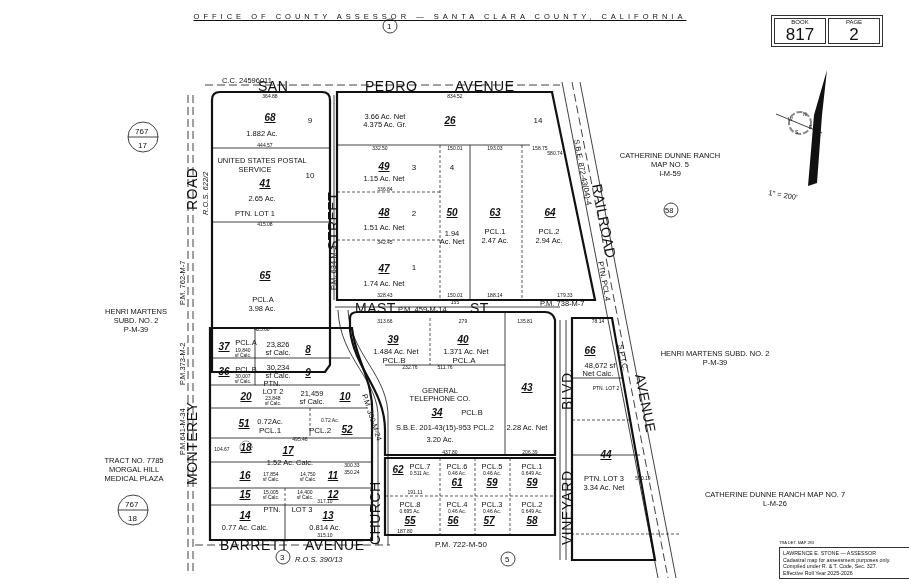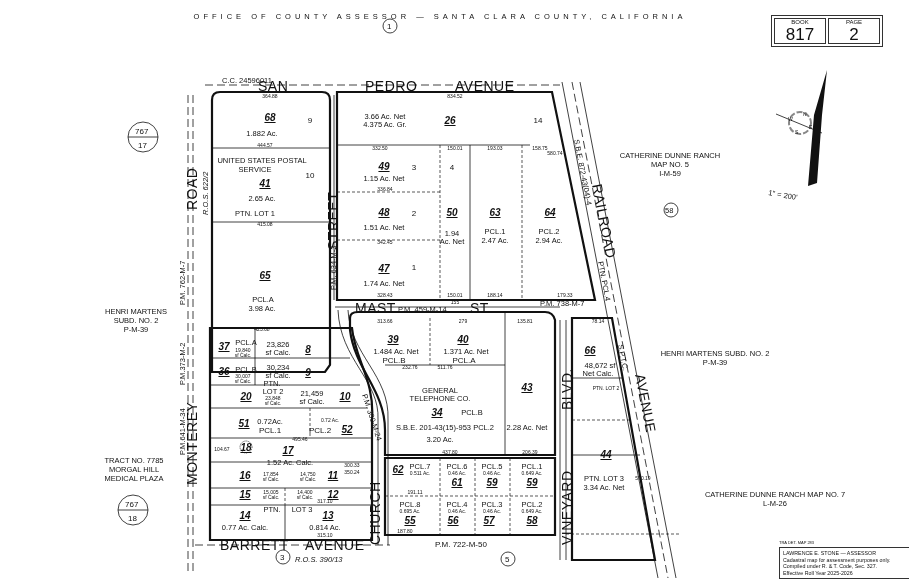--- a/index.html
+++ b/index.html
@@ -9,21 +9,21 @@
   .street{font-size:14px;letter-spacing:0.5px;}
   .apn{font-size:10px;font-style:italic;font-weight:bold;text-decoration:underline;}
   .lbl{font-size:7.5px;}
   .sm{font-size:5px;}
   .mid{font-size:8px;}
   .ln{stroke:#111;fill:none;}
   .thick{stroke-width:2.2;}
   .thin{stroke-width:0.8;}
   .dash{stroke-dasharray:3,2;stroke-width:0.7;}
   .dashlong{stroke-dasharray:8,4;stroke-width:0.8;}
-  #header{position:absolute;left:160px;top:12px;width:560px;text-align:center;font-size:7.5px;letter-spacing:4px;}
+  #header{position:absolute;left:160px;top:12px;width:560px;text-align:center;font-size:7.5px;letter-spacing:4px;text-decoration:underline;}
   #bookpage{position:absolute;left:771px;top:15px;width:112px;height:32px;border:1px solid #333;display:flex;padding:2px;box-sizing:border-box;gap:2px;}
   #bookpage .cell{flex:1;border:1px solid #333;text-align:center;display:flex;flex-direction:column;justify-content:center;}
   #bookpage .cap{font-size:6px;line-height:7px;}
   #bookpage .num{font-size:17px;line-height:17px;}
   #footer-box{position:absolute;left:779px;top:547px;width:126px;border:1px solid #333;padding:2px 3px;font-size:5.3px;line-height:6.6px;}
   #footer-ref{position:absolute;left:779px;top:540px;font-size:4px;}
 </style>
 </head>
 <body>
 

